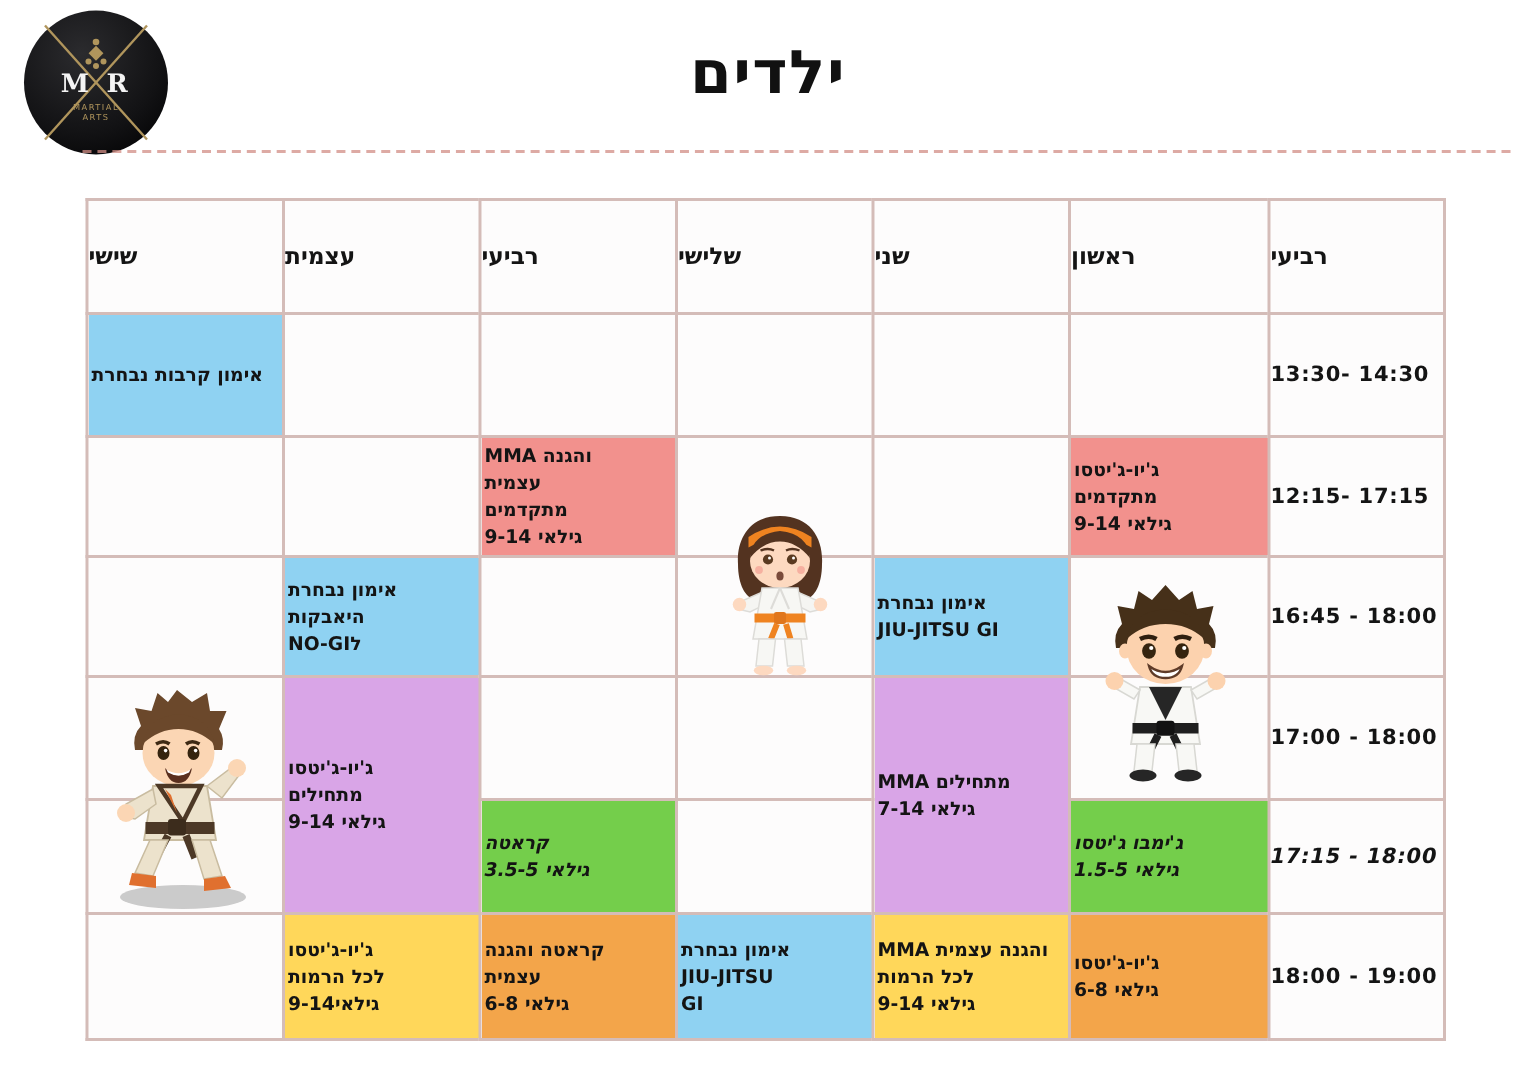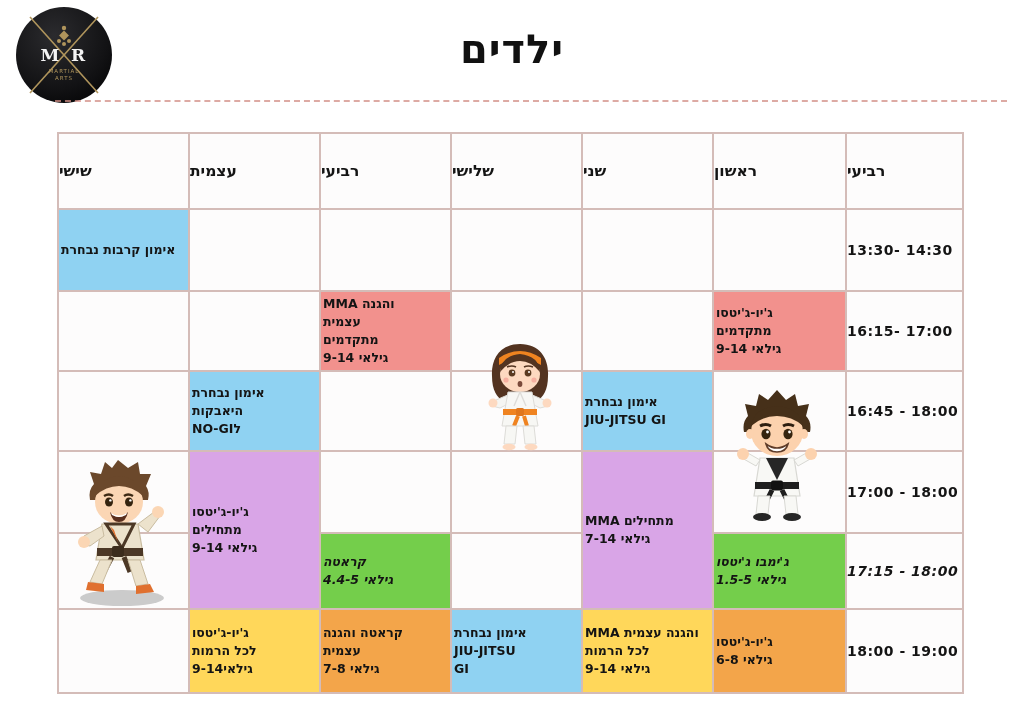--- a/index.html
+++ b/index.html
@@ -103,21 +103,21 @@
       <td class="time">13:30- 14:30</td>
       <td></td>
       <td></td>
       <td></td>
       <td></td>
       <td></td>
       <td class="cls bg-blue">אימון קרבות נבחרת</td>
     </tr>
 
     <tr class="r1">
-      <td class="time">16:15- 17:00</td>
+      <td class="time">12:15- 17:15</td>
       <td class="cls bg-pink">ג'יו-ג'יטסו
 מתקדמים
 גילאי 9-14</td>
       <td></td>
       <td></td>
       <td class="cls bg-pink">MMA והגנה
 עצמית
 מתקדמים
 גילאי 9-14</td>
       <td></td>
@@ -149,37 +149,37 @@
 גילאי 9-14</td>
       <td></td>
     </tr>
 
     <tr class="r4">
       <td class="time">17:15 - 18:00</td>
       <td class="cls bg-green">ג'ימבו ג'יטסו
 גילאי 1.5-5</td>
       <td></td>
       <td class="cls bg-green">קראטה
-גילאי 4.4-5</td>
+גילאי 3.5-5</td>
       <td></td>
     </tr>
 
     <tr class="r5">
       <td class="time">18:00 - 19:00</td>
       <td class="cls bg-orange">ג'יו-ג'יטסו
 גילאי 6-8</td>
       <td class="cls bg-yellow">MMA והגנה עצמית
 לכל הרמות
 גילאי 9-14</td>
       <td class="cls bg-blue">אימון נבחרת
 JIU-JITSU
 GI</td>
       <td class="cls bg-orange">קראטה והגנה
 עצמית
-גילאי 7-8</td>
+גילאי 6-8</td>
       <td class="cls bg-yellow">ג'יו-ג'יטסו
 לכל הרמות
 גילאי9-14</td>
       <td></td>
     </tr>
   </tbody>
     </table>
 
   <div class="illus illus-girl">
     <svg viewBox="0 0 100 118" width="100" height="118">

